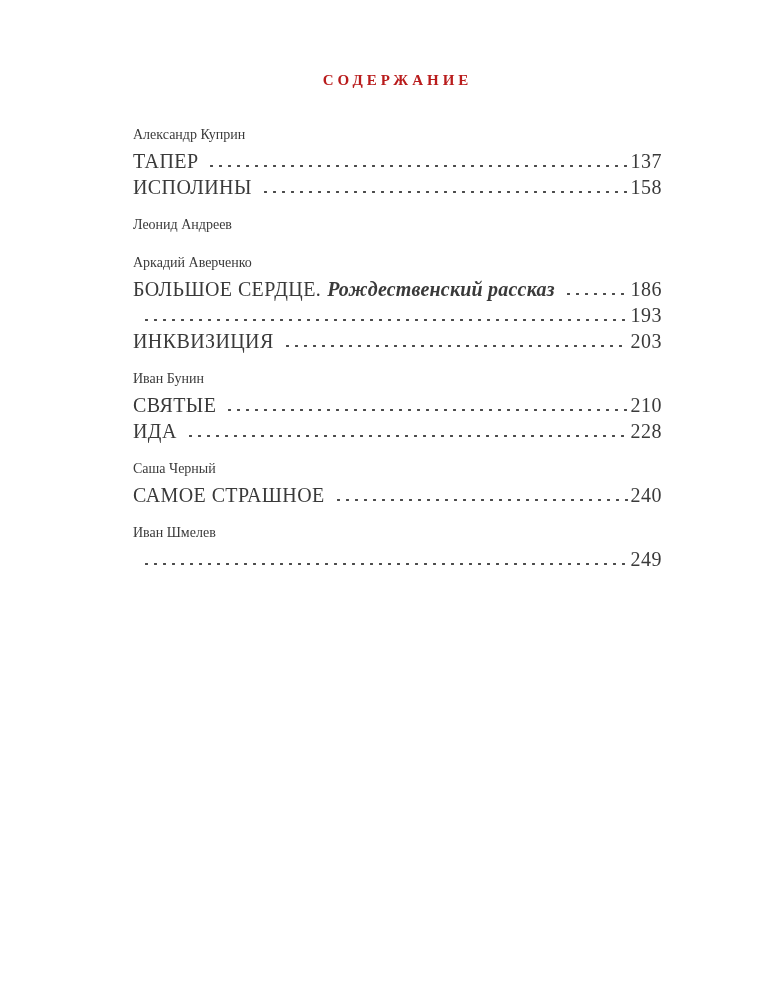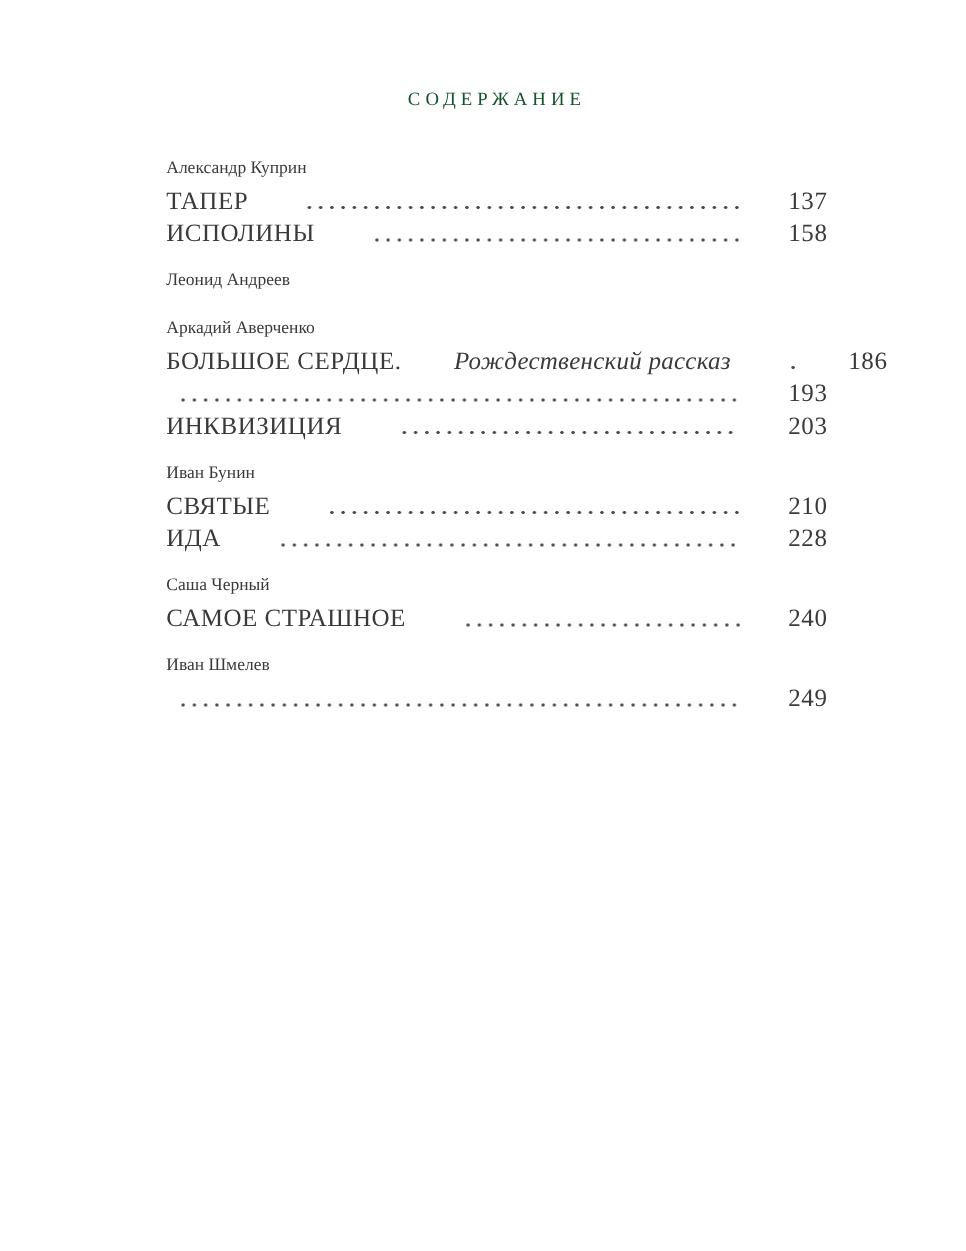--- a/index.html
+++ b/index.html
@@ -19,50 +19,50 @@
     position: absolute;
     top: 0;
     left: 133px;
     width: 529px;
   }
   .toc-title {
     margin: 0;
     padding-top: 71px;
     text-align: center;
     font-size: 15px;
-    font-weight: normal;
+    font-weight: bold;
     letter-spacing: 4px;
     line-height: 18px;
-    color: #14532d;
+    color: #b91c1c;
   }
   .toc-body {
     margin-top: 33px;
   }
   .section { margin-top: 12px; }
   .section:first-child { margin-top: 0; }
   .author {
     font-size: 14px;
     line-height: 26px;
     height: 26px;
     white-space: nowrap;
   }
   .entry {
     display: flex;
     align-items: baseline;
     font-size: 20px;
     line-height: 26px;
     height: 26px;
     white-space: nowrap;
-    gap: 36px;
   }
   .etitle { letter-spacing: 0.4px; }
   .esub {
     font-style: italic;
     margin-left: 6px;
     letter-spacing: 0.2px;
+    font-weight: bold;
   }
   .leader {
     flex: 1 1 auto;
     align-self: stretch;
     margin: 0 3px 0 7px;
     background-image: radial-gradient(circle, #4a4a4a 1.1px, rgba(0,0,0,0) 1.5px);
     background-size: 9px 4px;
     background-repeat: repeat-x;
     background-position: 2px calc(100% - 6px);
     min-width: 12px;

